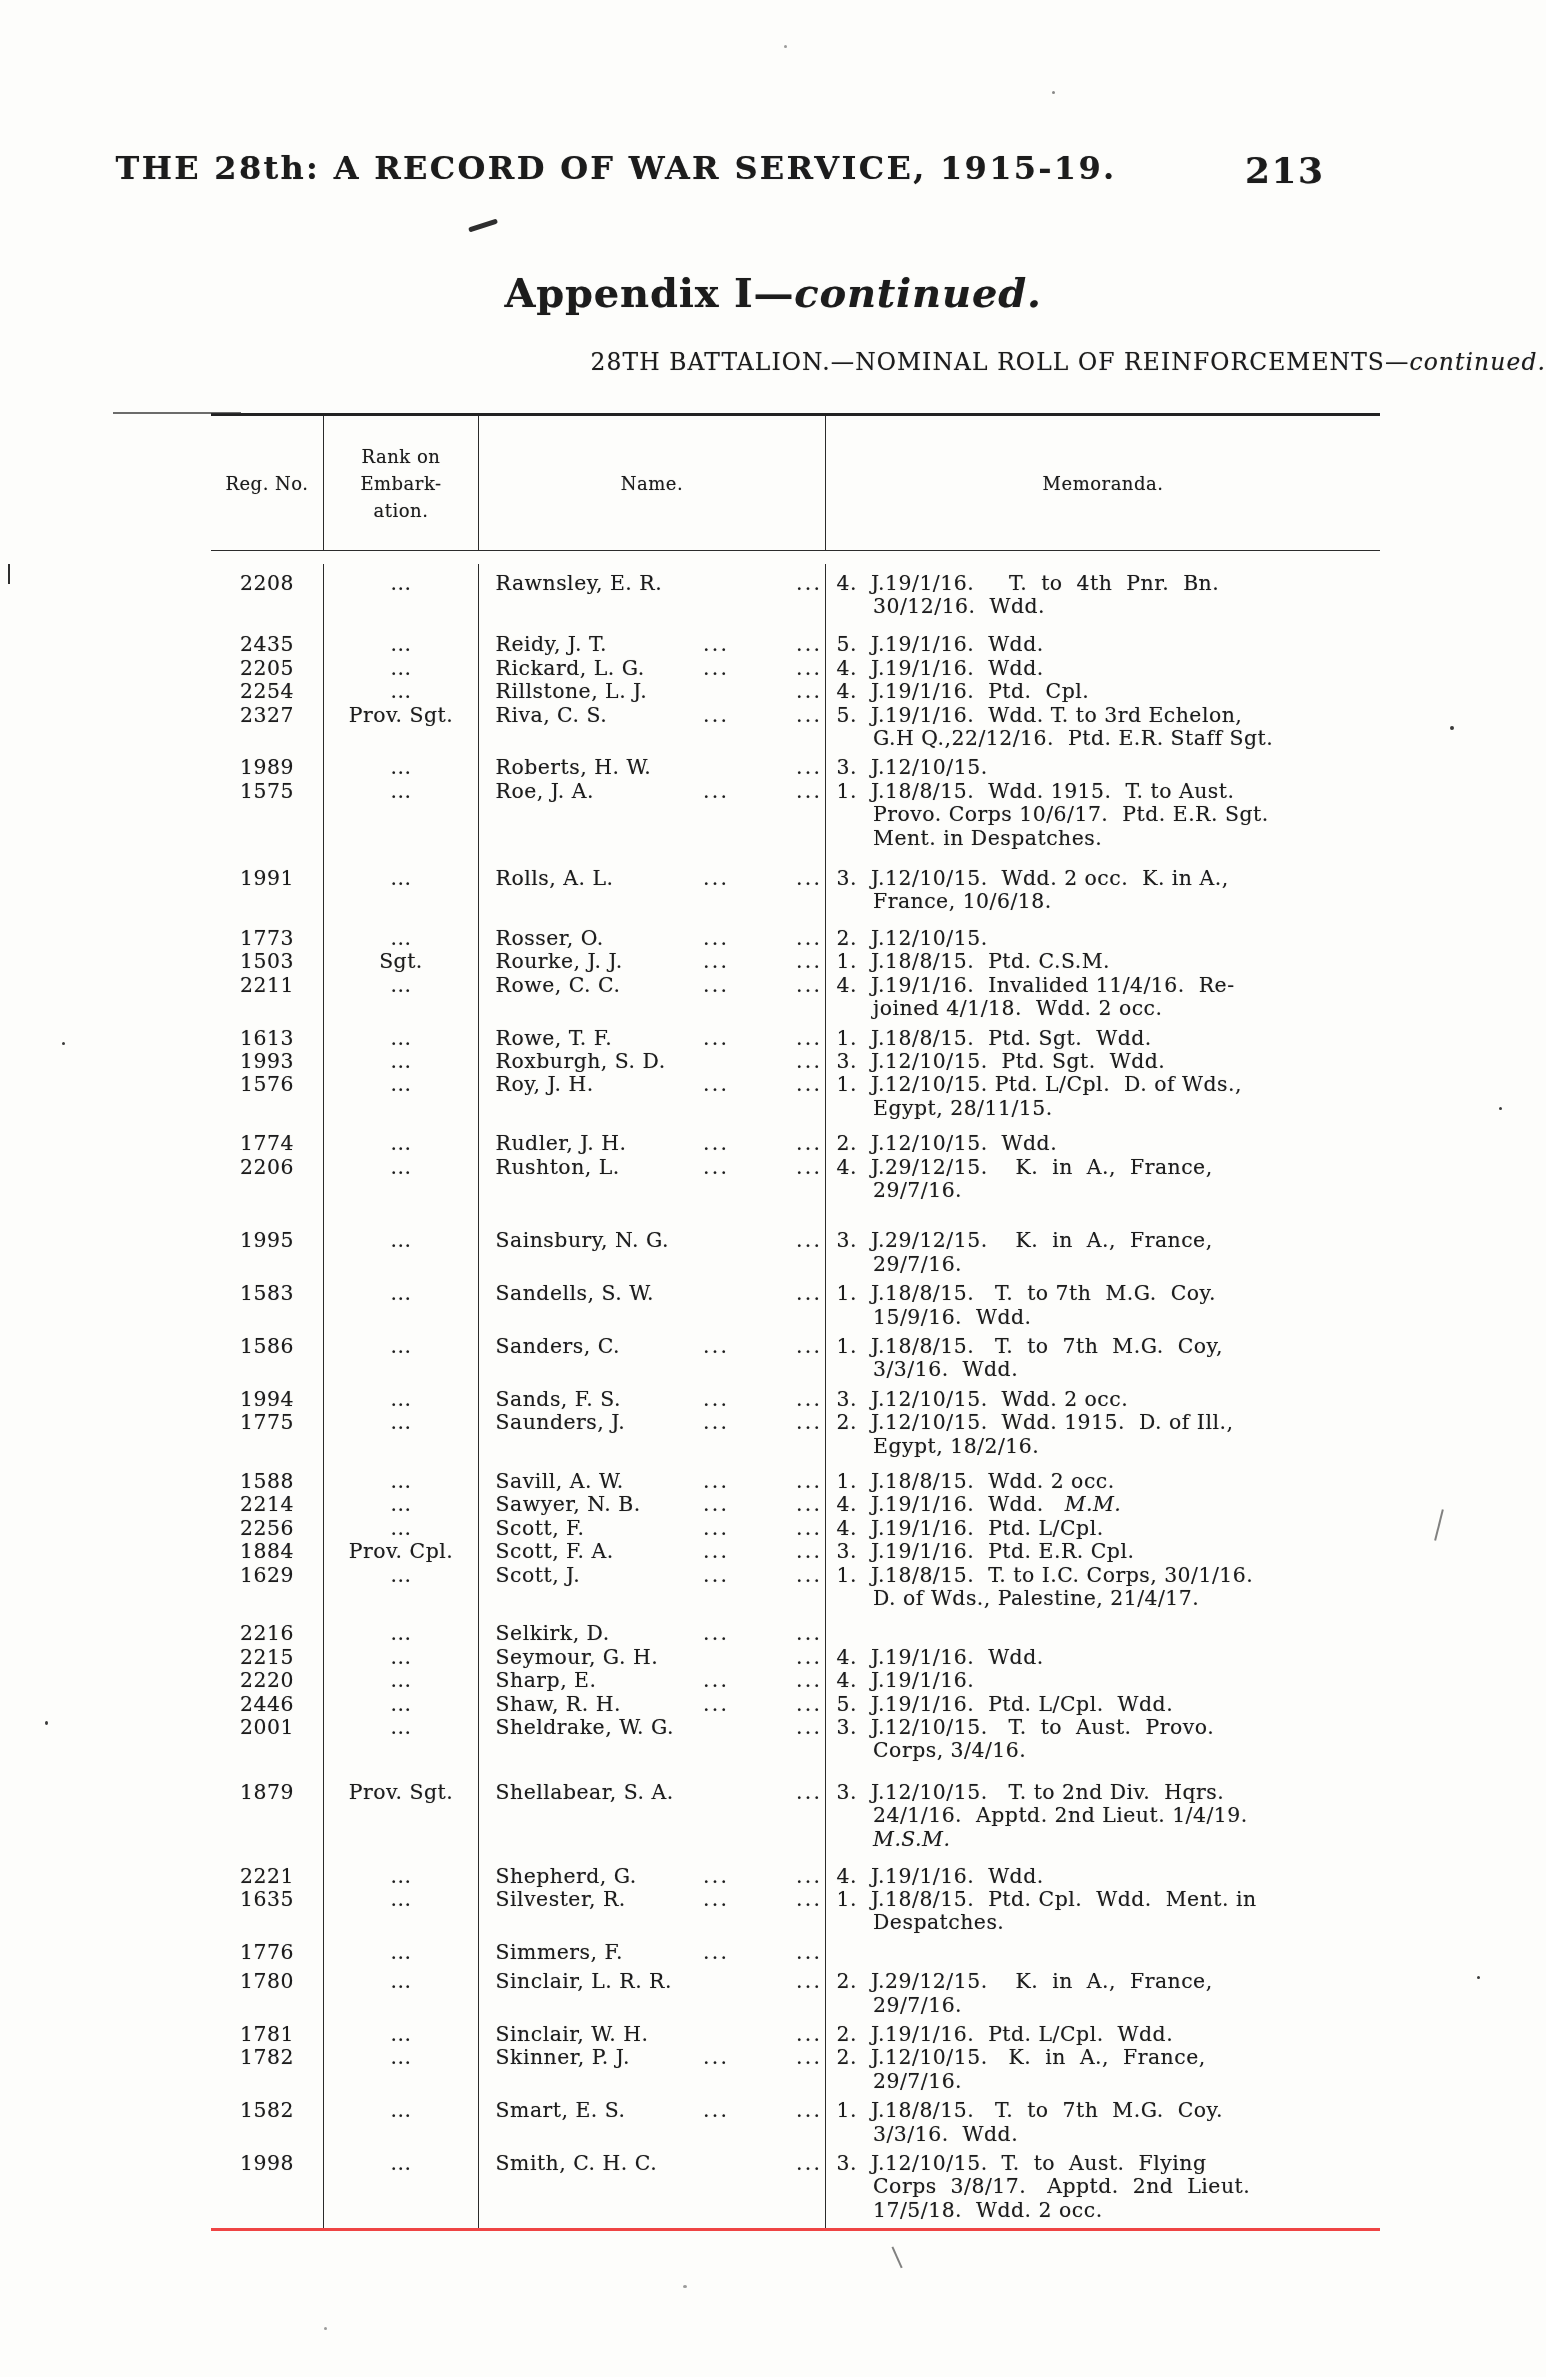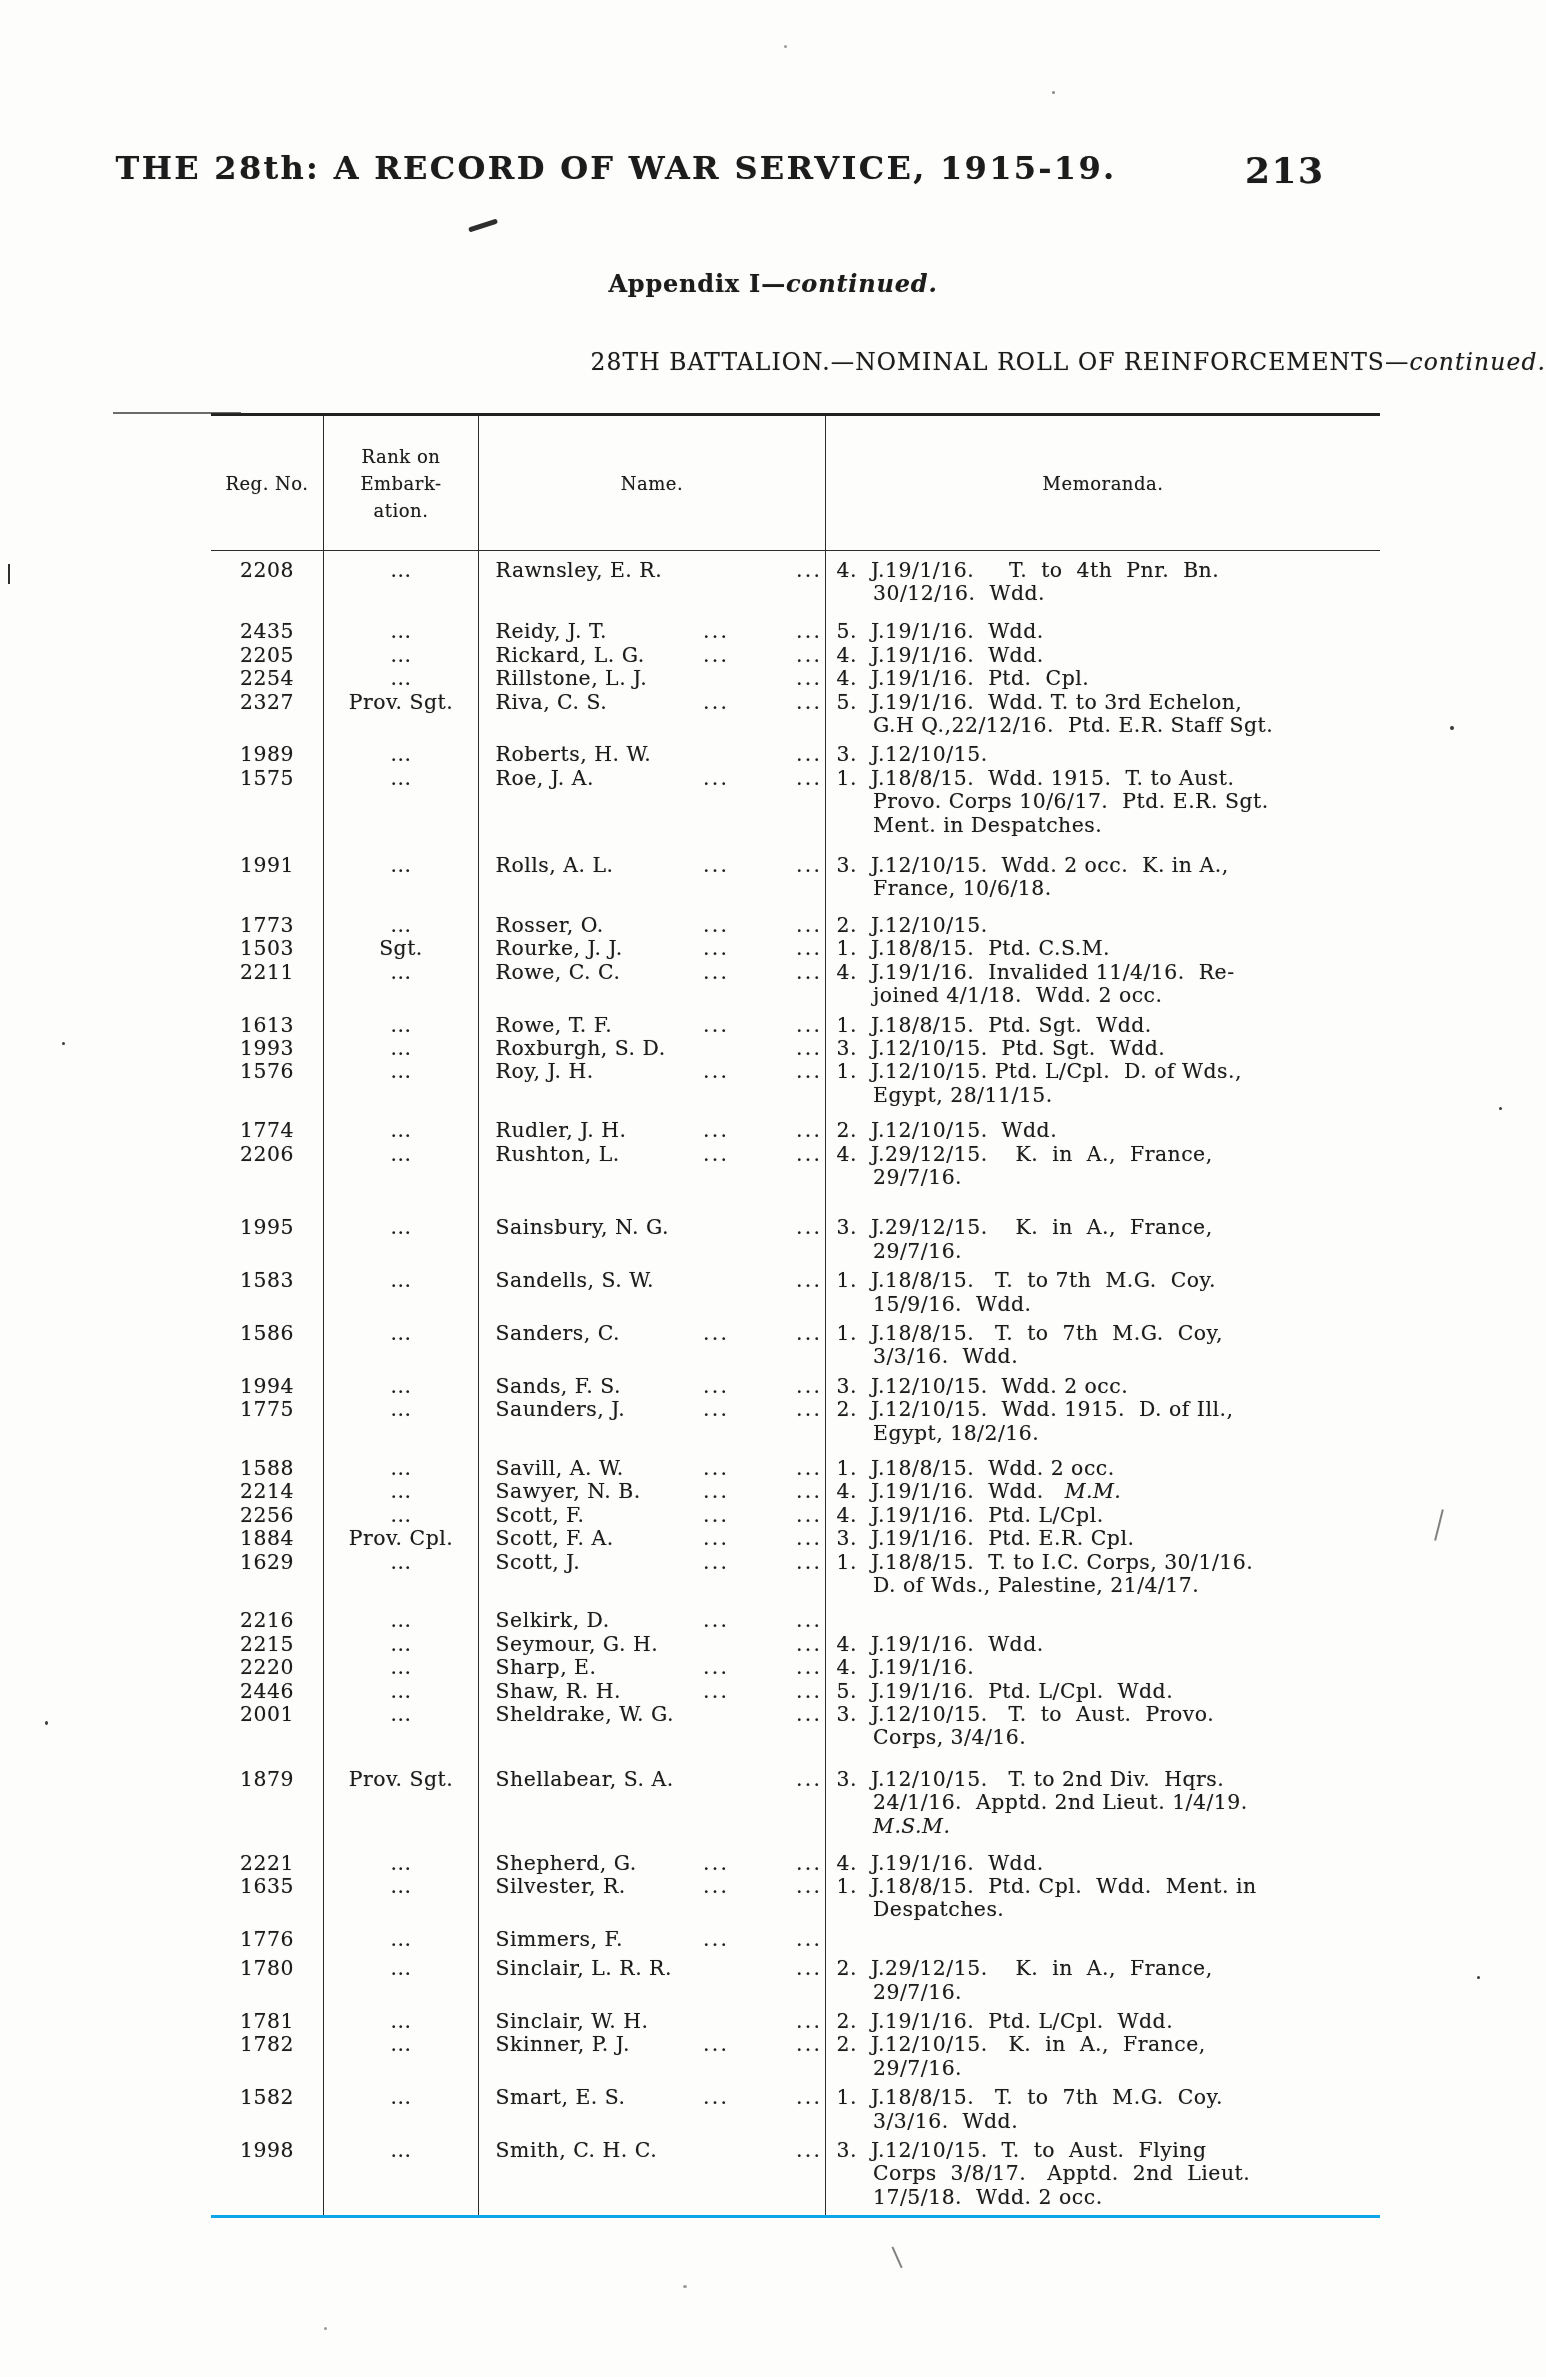--- a/index.html
+++ b/index.html
@@ -15,21 +15,21 @@
   
   .running-head{position:absolute;top:149px;left:0;width:1368px;text-align:center;}
   .book-title{
     display:inline-block;transform:translateX(-68px);
     font-size:32px;font-weight:700;letter-spacing:2.3px;white-space:pre;
   }
   .page-num{position:absolute;left:1245px;top:0;font-size:36px;font-weight:700;letter-spacing:1.5px;}
   
   .appendix-title{
     position:absolute;top:269px;left:0;width:1546px;text-align:center;
-    font-size:24px;font-weight:700;letter-spacing:0.8px;
+    font-size:40px;font-weight:700;letter-spacing:0.8px;
   }
   .appendix-title i{font-weight:700;}
   .section-heading{
     position:absolute;top:348px;left:0;width:1546px;text-align:right;
     font-size:23.4px;letter-spacing:1.1px;white-space:pre;
   }
   
   .roll-table{
     position:absolute;top:413px;left:211px;width:1169px;
     font-size:20.4px;line-height:23.4px;letter-spacing:0.5px;
@@ -37,21 +37,21 @@
   .thead{
     display:grid;grid-template-columns:113px 155px 347px 554px;
     border-top:3px solid #222;border-bottom:1.5px solid #2c2c2c;
     height:134px;
   }
   .thead .hcell{
     display:flex;align-items:center;justify-content:center;text-align:center;
     font-size:18px;white-space:pre-line;line-height:27px;
   }
   .c1,.c2,.c3{border-right:1.5px solid #2b2b2b;}
-  .tbody{border-bottom:3px solid #0ea5e9;padding-top:0;}
+  .tbody{border-bottom:3px solid #ef4444;padding-top:0;margin-top:13px;}
   .trow{display:grid;grid-template-columns:113px 155px 347px 554px;}
   .trow > .cell{padding-top:var(--gap,0px);}
   .trow.ml > .cell{padding-bottom:6px;}
   .trow:first-child > .cell{padding-top:7.5px;}
   .cell.reg{text-align:center;}
   .cell.rank{text-align:center;white-space:pre;}
   .cell.nm{position:relative;padding-left:16.6px;white-space:pre;}
   .ld{position:absolute;letter-spacing:2.3px;}
   .ld1{left:224px;}
   .ld2{left:317px;}

